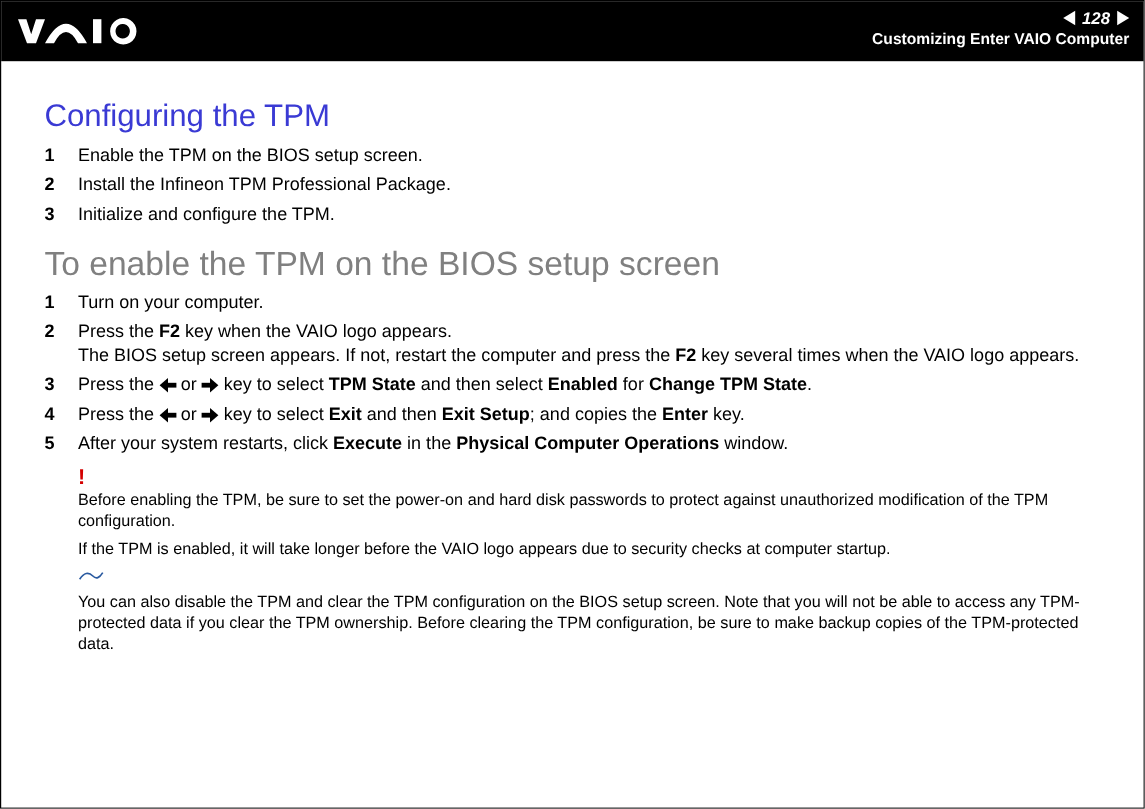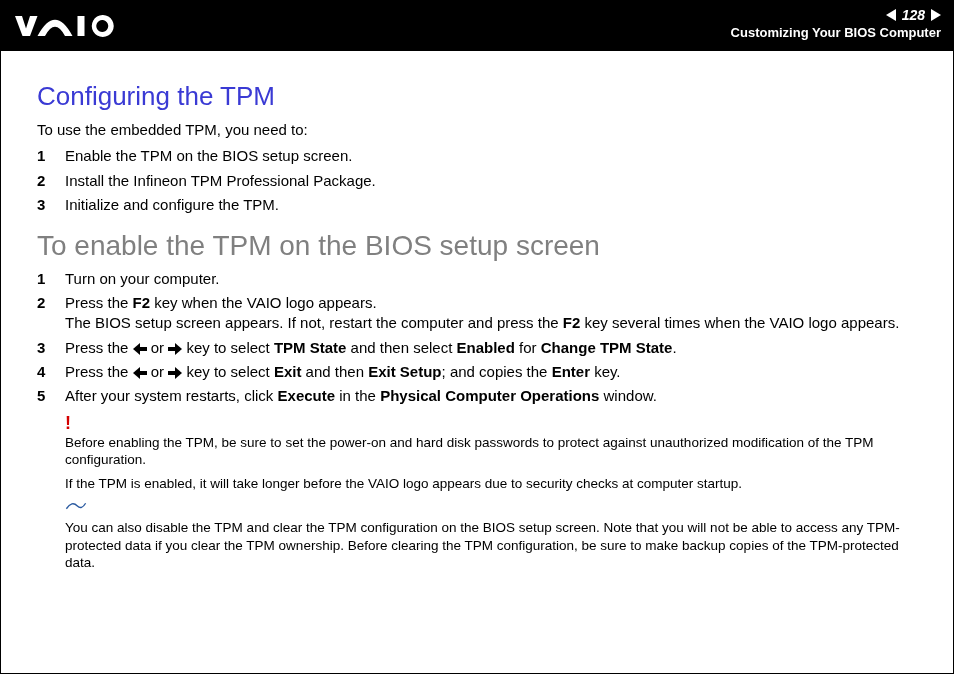--- a/index.html
+++ b/index.html
@@ -153,27 +153,26 @@
           <path d="M175 3 A22 22 0 1 0 176 3 Z M175 13 A12 12 0 1 1 174 13 Z" fill-rule="evenodd"></path>
         </g>
       </svg>
     </div>
     <div class="header-right">
       <div class="pagenum-row">
         <span class="tri left"></span>
         <span>128</span>
         <span class="tri right"></span>
       </div>
-      <div class="section-title">Customizing Your BIOS Computer</div>
+      <div class="section-title">Customizing Enter VAIO Computer</div>
     </div>
   </div>
 
   <div class="content">
     <h1 class="title">Configuring the TPM</h1>
-    <div class="intro">To use the embedded TPM, you need to:</div>
 
     <ol class="steps">
       <li>
           <span class="num">1</span>
           <span class="txt">Enable the TPM on the BIOS setup screen.</span>
         </li>
       <li>
           <span class="num">2</span>
           <span class="txt">Install the Infineon TPM Professional Package.</span>
         </li>

